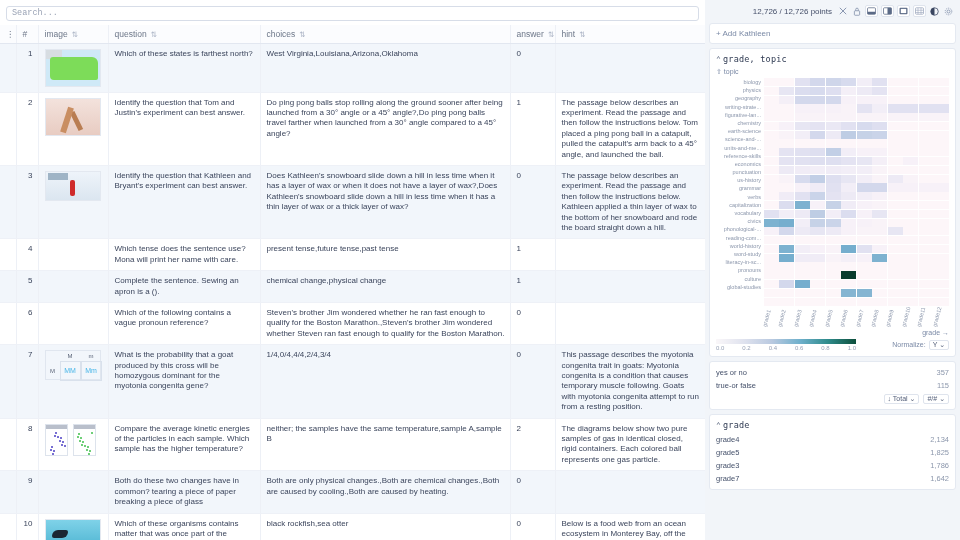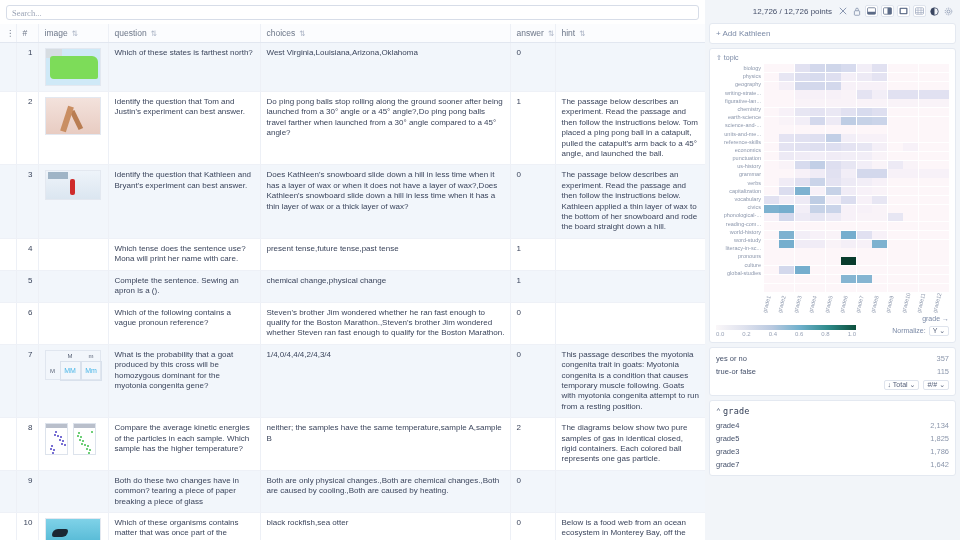--- a/index.html
+++ b/index.html
@@ -13,21 +13,21 @@
   }
   #app { display: flex; width: 960px; height: 540px; }
 
   
   #left { width: 705px; height: 540px; background: #fff; display: flex; flex-direction: column; }
 
   #searchbar { padding: 5px 6px 4px 6px; background:#fff; }
   #search-input {
     width: 100%; height: 15px;
     border: 1px solid #d7dde8; border-radius: 3px;
-    font-family: Liberation Serif, serif; font-size: 8.5px;
+    font-family: Liberation Mono, monospace; font-size: 8.5px;
     padding: 0 5px; color: #5b6478; background: #fff; outline: none;
   }
   #search-input::placeholder { color: #9aa3b5; }
 
   #table-wrap { flex: 1; overflow: hidden; position: relative; }
   table.grid { width: 705px; border-collapse: collapse; table-layout: fixed; }
   table.grid thead th {
     background: #fbfcfe;
     border-bottom: 1px solid #e2e7f0;
     border-right: 1px solid #edf0f6;
@@ -367,20 +367,23 @@
           </svg>
       </span>
     </div>
 
 
     <div class="card">
       <div class="addpred">+ Add Kathleen</div>
     </div>
 
     <div class="card">
+      <div class="card-title">
+        <span class="caret">⌃</span><span>grade, topic</span>
+      </div>
       <div class="axis-label">
         <span>⇧</span>
         <span>topic</span>
       </div>
       <div class="hm">
         <div class="hm-ylabels" id="hm-ylabels">
             <div>biology</div>
             <div>physics</div>
             <div>geography</div>
             <div>writing-strate...</div>

